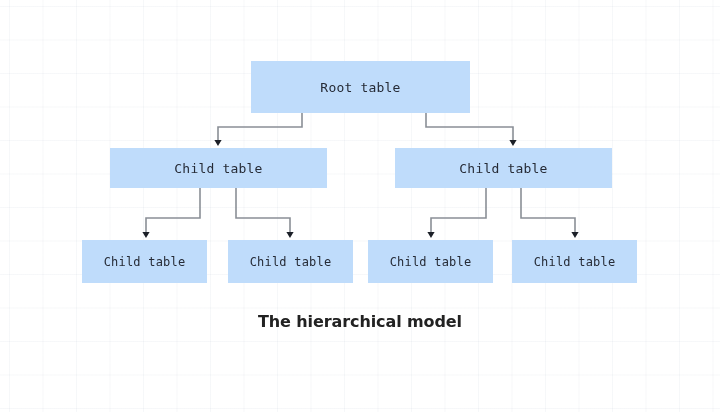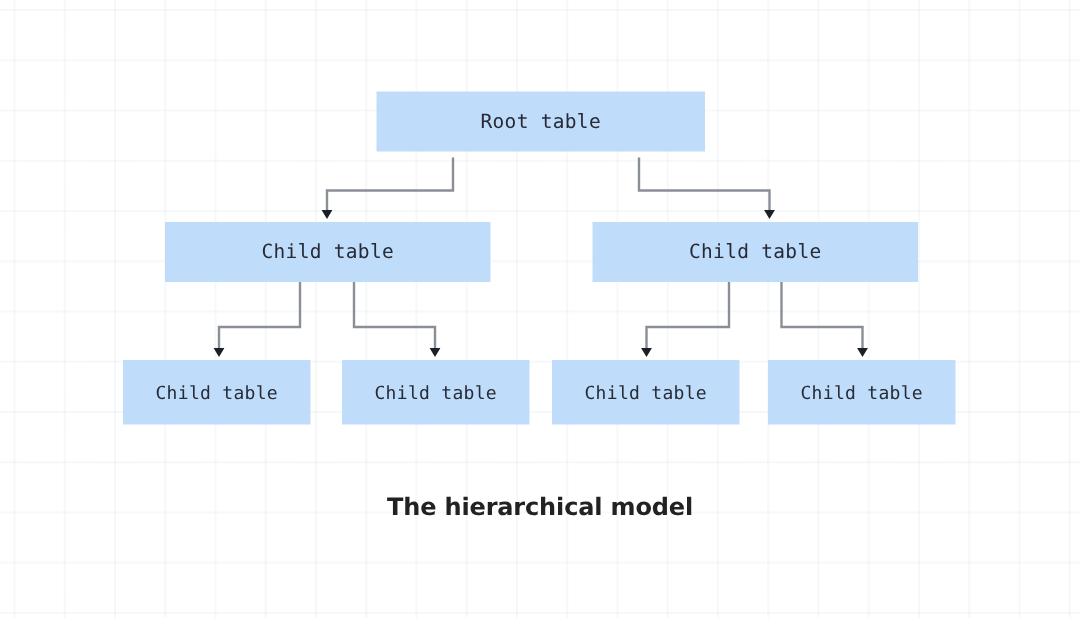--- a/index.html
+++ b/index.html
@@ -51,21 +51,21 @@
     letter-spacing: 0.2px;
     color: #262b36;
     white-space: nowrap;
   }
   .node.small .node-label {
     font-size: 12px;
   }
   #caption {
     position: absolute;
     left: 0;
-    top: 328px;
+    top: 312px;
     width: 720px;
     text-align: center;
     font-family: "DejaVu Sans", "Liberation Sans", sans-serif;
     font-size: 16px;
     font-weight: bold;
     letter-spacing: -0.1px;
     color: #222222;
   }
 </style>
 </head>
@@ -96,21 +96,21 @@
         <path d="M 486 188 L 486 218 L 431 218 L 431 233" fill="none" stroke="#8a8f96" stroke-width="1.6"></path>
         <polygon points="427.4,232 434.6,232 431,238" fill="#1b1f27"></polygon>
       </g>
       <g>
         <path d="M 521 188 L 521 218 L 575 218 L 575 233" fill="none" stroke="#8a8f96" stroke-width="1.6"></path>
         <polygon points="571.4,232 578.6,232 575,238" fill="#1b1f27"></polygon>
       </g>
     </svg>
 
   <div id="nodes">
-      <div class="node" style="left: 251px; top: 61px; width: 219px; height: 40px; background: rgb(191, 220, 251);">
+      <div class="node" style="left: 251px; top: 61px; width: 219px; height: 52px; background: rgb(191, 220, 251);">
         <span class="node-label" style="color: rgb(38, 43, 54);">Root table</span>
       </div>
       <div class="node" style="left: 110px; top: 148px; width: 217px; height: 40px; background: rgb(191, 220, 251);">
         <span class="node-label" style="color: rgb(38, 43, 54);">Child table</span>
       </div>
       <div class="node" style="left: 395px; top: 148px; width: 217px; height: 40px; background: rgb(191, 220, 251);">
         <span class="node-label" style="color: rgb(38, 43, 54);">Child table</span>
       </div>
       <div class="node small" style="left: 82px; top: 240px; width: 125px; height: 43px; background: rgb(191, 220, 251);">
         <span class="node-label" style="color: rgb(38, 43, 54);">Child table</span>

